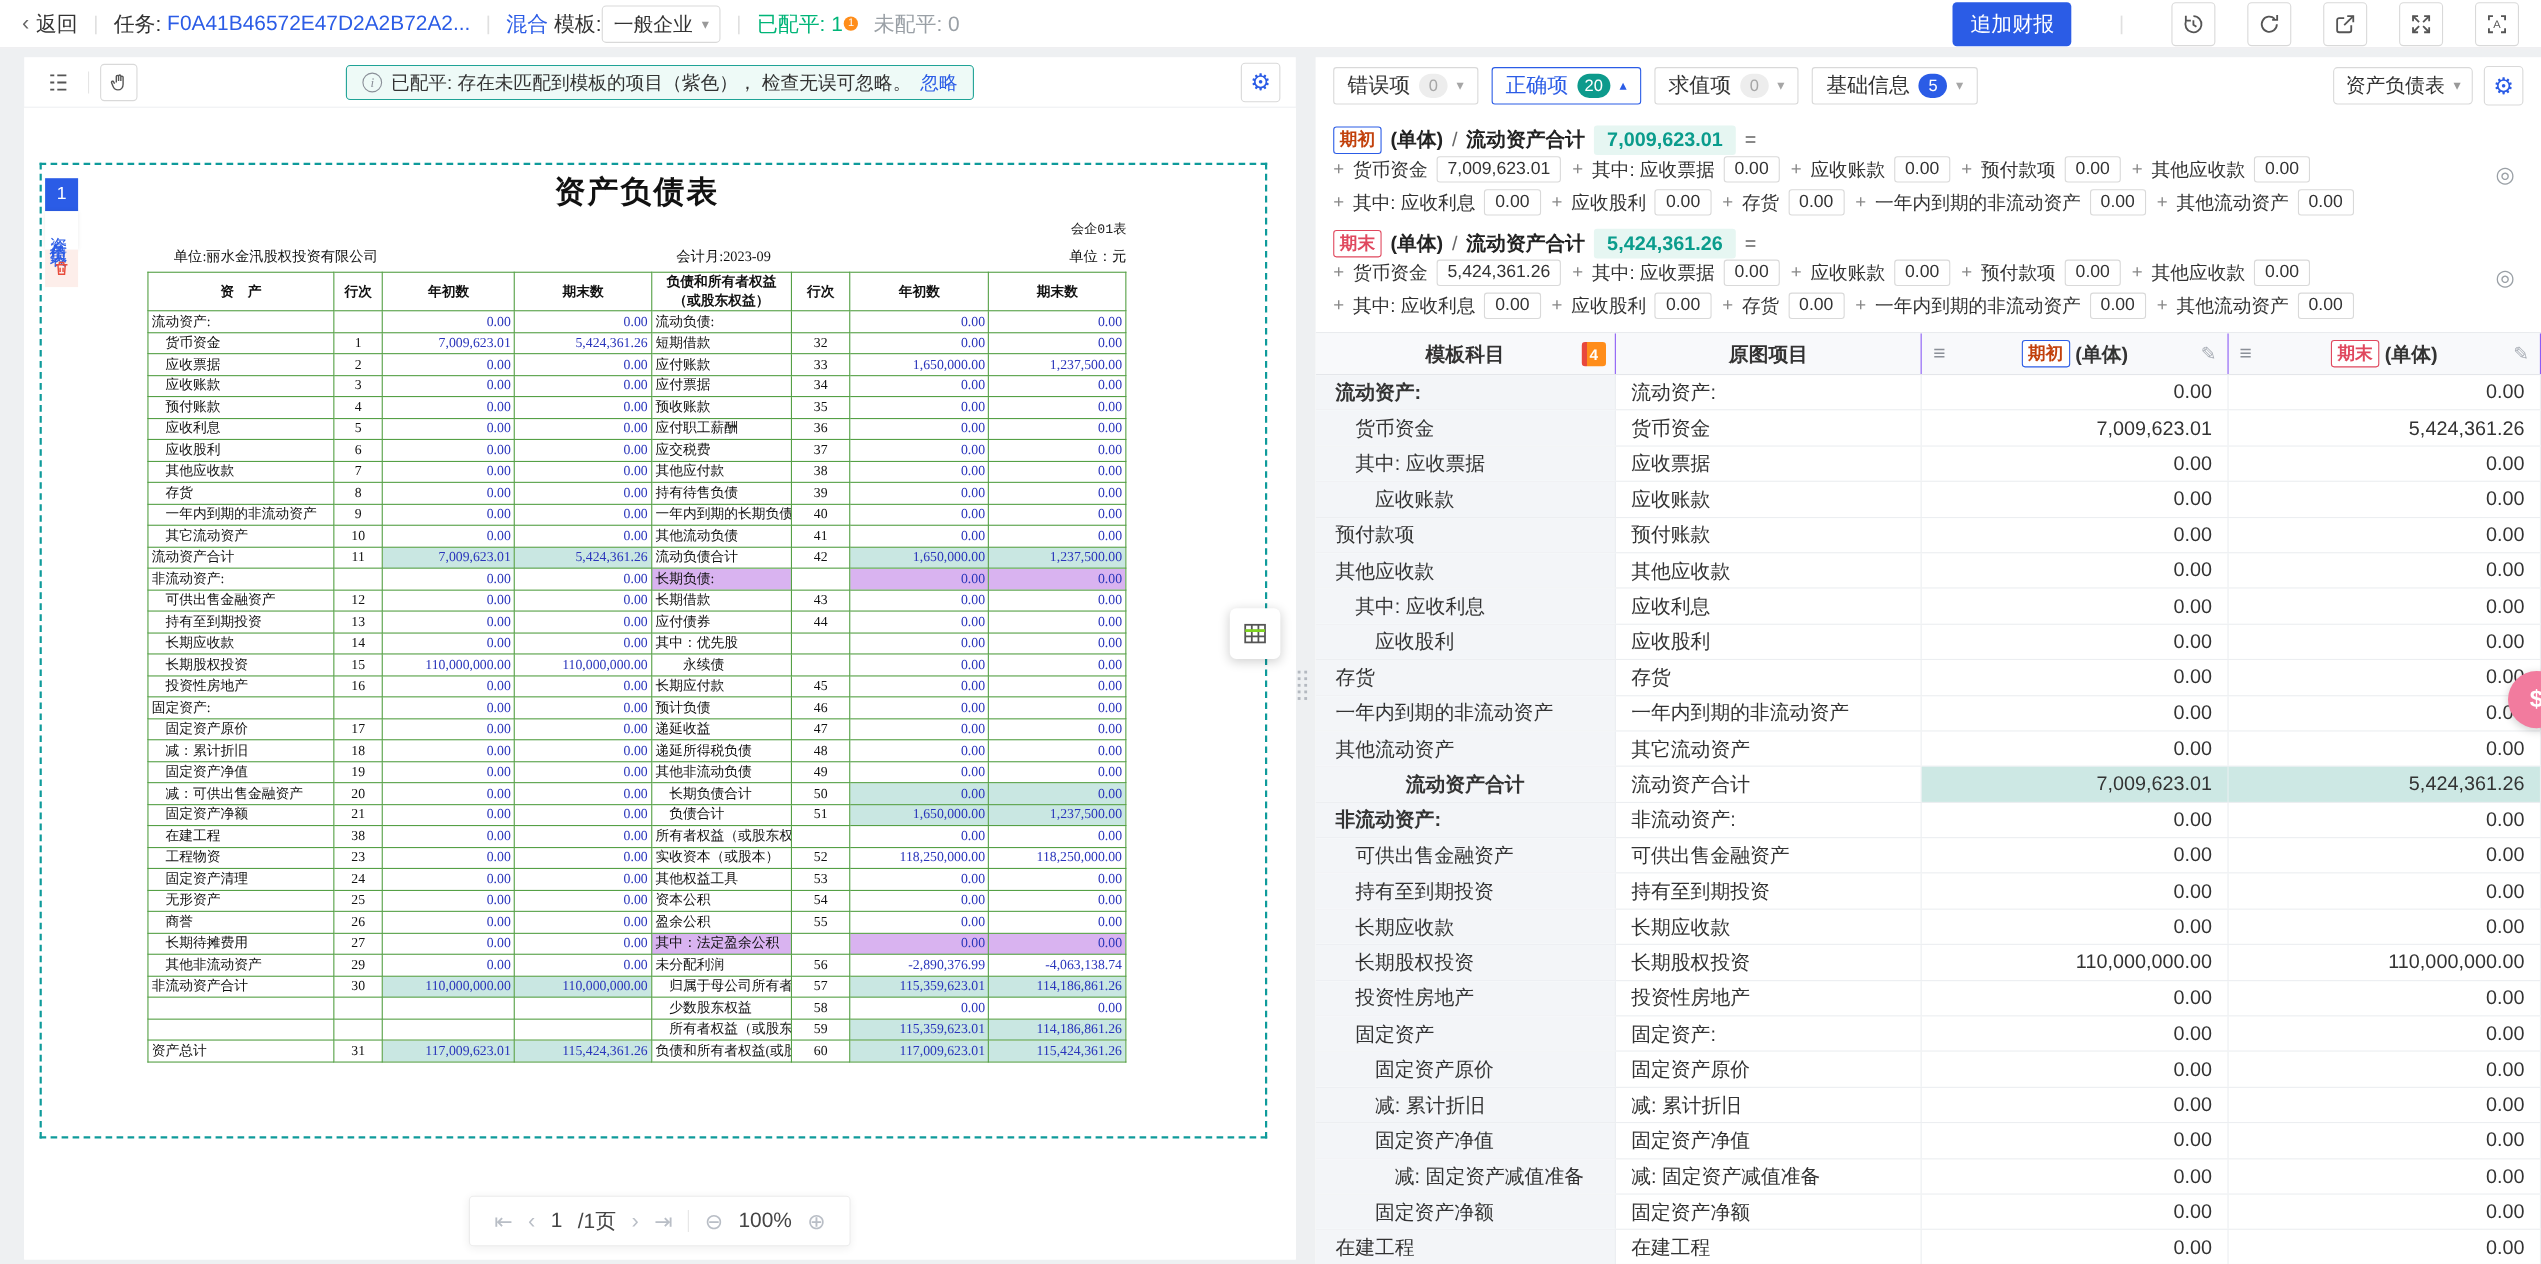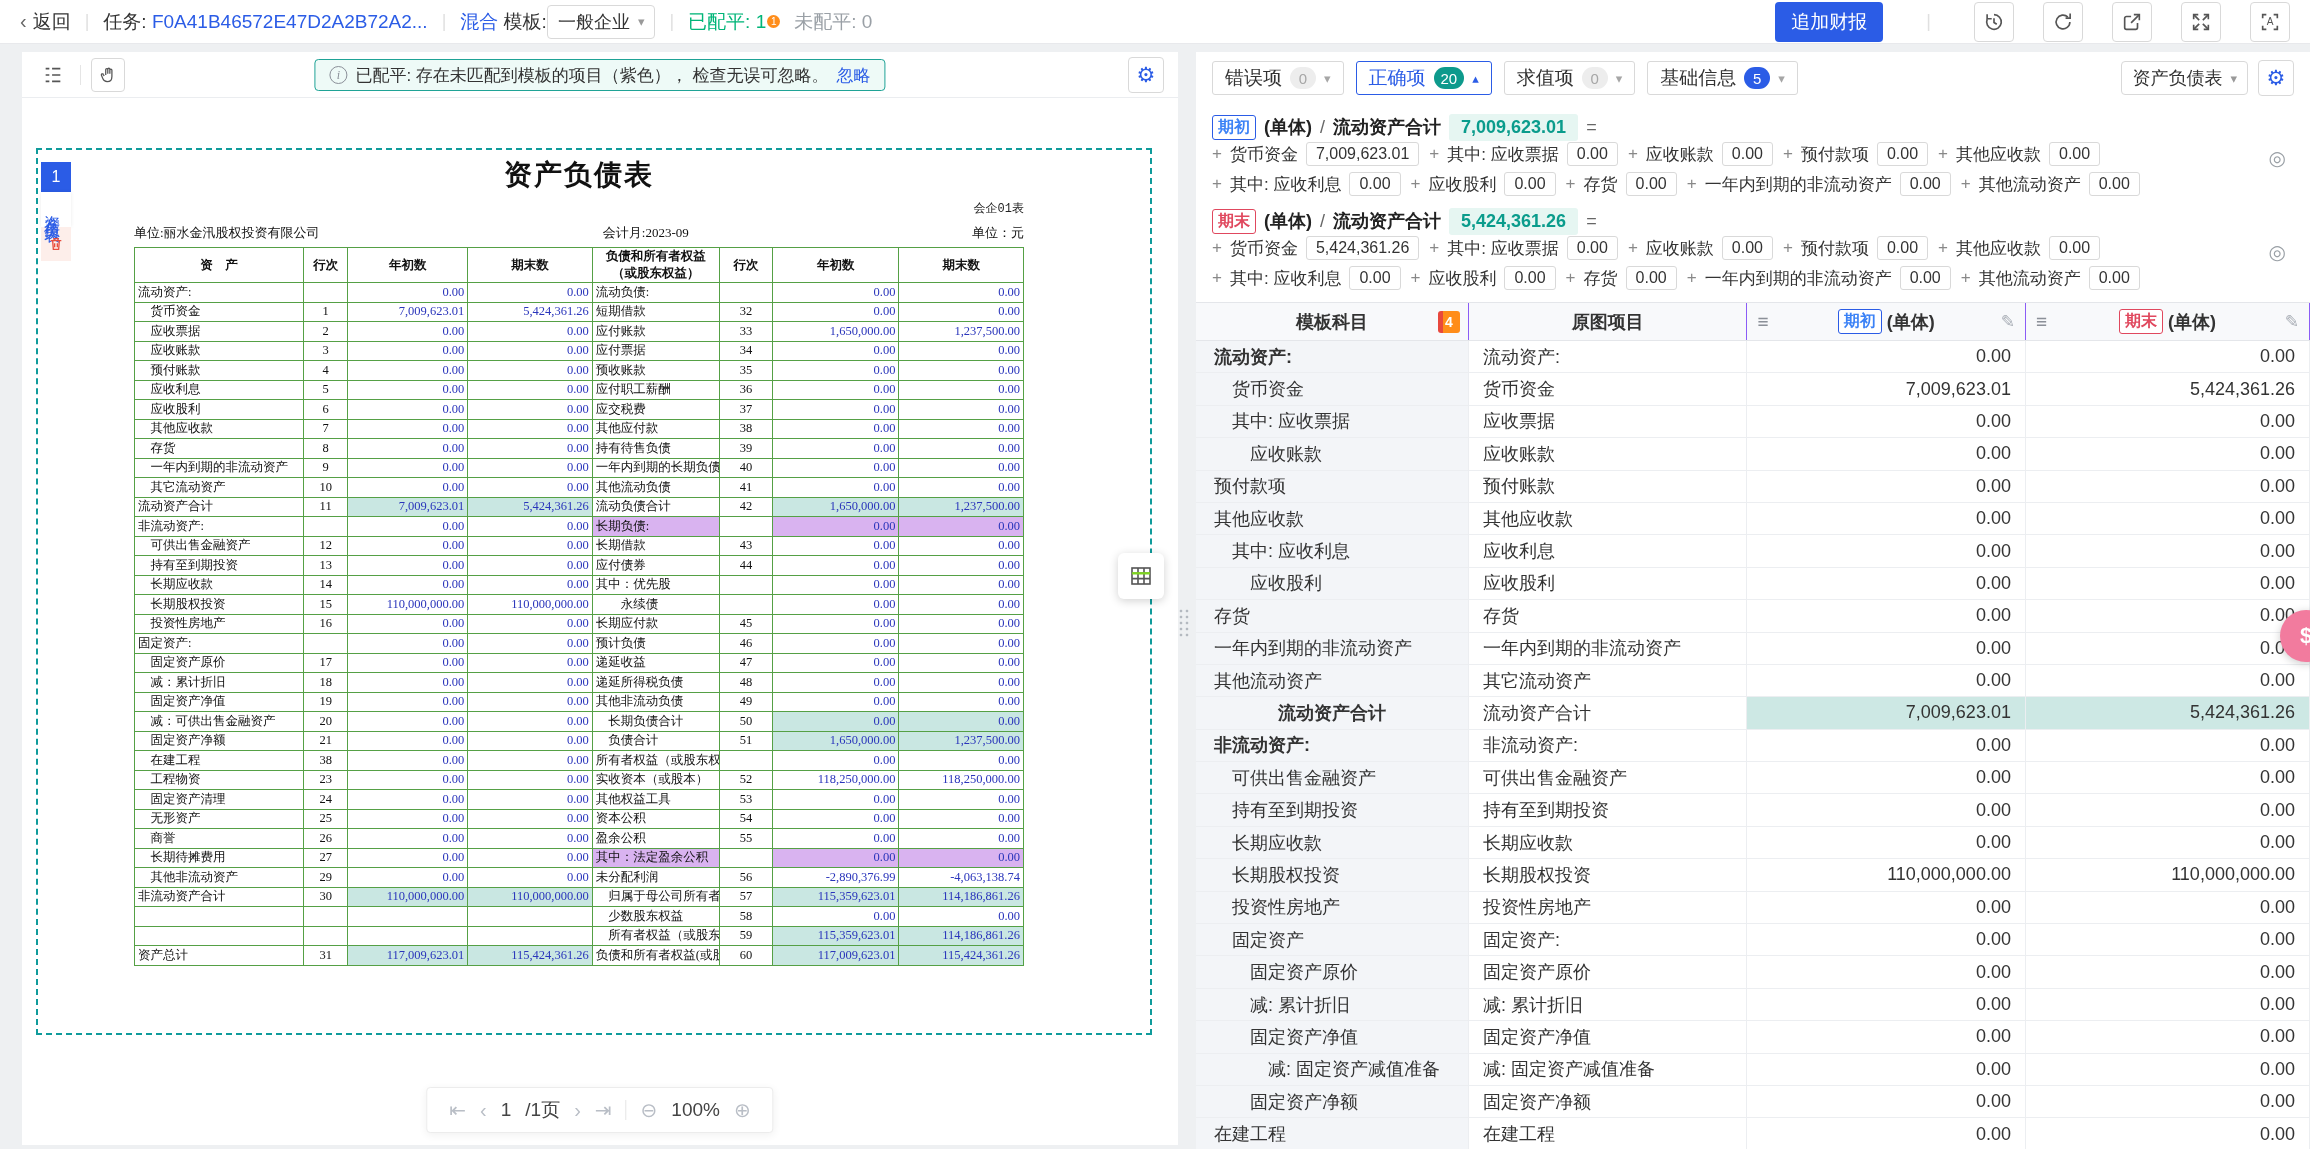--- a/index.html
+++ b/index.html
@@ -46,21 +46,21 @@
   .pt-num { width:30px; height:30px; background:#2b5ce6; color:#fff; font-size:16px; display:flex;
     align-items:center; justify-content:center; }
   .pt-name { background:#fff; color:#2b5ce6; font-size:16px; padding:10px 0; writing-mode:vertical-lr;
     text-orientation:upright; text-align:center; width:30px; letter-spacing:3px; box-shadow:0 0 4px rgba(0,0,0,.08); }
   .pt-del { width:30px; height:34px; background:#fdeeea; color:#e84c3d; display:flex; align-items:center;
     justify-content:center; cursor:pointer; }
   .pt-del svg { width:16px; height:16px; }
   .doc-inner { position:absolute; left:96px; top:6px; width:890px; font-family:"Liberation Serif","DejaVu Serif",serif; color:#111; }
   .doc-title { text-align:center; font-size:28px; font-weight:bold; letter-spacing:2px; }
   .doc-code { text-align:right; font-size:12px; margin-top:6px; color:#222;font-family:Liberation Mono, monospace; }
-  .doc-info { display:flex; justify-content:space-between; font-size:13px; margin-top:7px; }
+  .doc-info { display:flex; justify-content:space-between; font-size:13px; margin-top:7px;margin-left:24px; }
   .doc-table { width:100%; border-collapse:collapse; table-layout:fixed; margin-top:5px; }
   .doc-table th, .doc-table td { border:1px solid #55a045; font-size:12.5px; padding:0 3px; height:19.5px;
     overflow:hidden; white-space:pre; }
   .doc-table th { font-weight:bold; height:23px; }
   .doc-table td.ln { text-align:center; color:#111; }
   .doc-table td.val { text-align:right; color:#2a35bb; }
   .doc-table td.hl-t { background:#c9e7e2; }
   .doc-table td.hl-p { background:#d9b3f0; }
   .pager { position:absolute; left:50%; transform:translateX(-50%); bottom:12px; height:46px; background:#fff;
     border:1px solid #ececec; border-radius:4px; box-shadow:0 2px 8px rgba(0,0,0,.06); display:flex;
@@ -84,21 +84,21 @@
   .badge-gray { background:#ededed; color:#a6a6a6; }
   .badge-teal { background:#0d9a8c; }
   .badge-blue { background:#2b5ce6; }
   .tab .arr { font-size:13px; color:#a6a6a6; }
   .tab.active .arr { color:#2b5ce6; }
   .rp-tabs-right { margin-left:auto; display:flex; align-items:center; gap:10px; }
   .formulas { position:absolute; left:0; right:0; top:52px; height:198px; overflow:hidden; padding:4px 16px 0 16px; }
   .formula { position:relative; padding:4px 44px 6px 0; }
   .f-head { display:flex; align-items:center; gap:8px; font-size:18px; font-weight:bold; color:#222; height:30px; }
   .pbadge { font-size:16px; font-weight:bold; border-radius:3px; padding:1px 5px; border:1px solid; }
-  .pbadge-blue { color:#3b82f6; border-color:#2b5ce6; background:#fff; }
+  .pbadge-blue { color:#c2410c; border-color:#2b5ce6; background:#fff; }
   .pbadge-red { color:#e0485e; border-color:#e0485e; background:#fff; }
   .f-total { background:#e6f6f2; color:#0a9c8c; font-weight:bold; padding:3px 12px; border-radius:3px; font-size:18px; }
   .f-eq { color:#666; font-weight:normal; }
   .f-terms { display:flex; flex-wrap:wrap; align-items:center; row-gap:6px; font-size:17px; color:#333; }
   .f-term { display:inline-flex; align-items:center; margin-right:10px; }
   .f-term .plus { color:#888; margin-right:8px; }
   .t-lbl { margin-right:8px; white-space:nowrap; }
   .t-val { border:1px solid #d9d9d9; border-radius:3px; padding:2px 9px; background:#fff; font-size:16px; color:#333; }
   .eye { position:absolute; right:8px; top:38px; color:#9aa0a6; font-size:20px; cursor:pointer; }
   .map-table { position:absolute; left:0; right:0; top:250px; bottom:0; overflow:hidden; border-top:1px solid #e4e6ea; }

